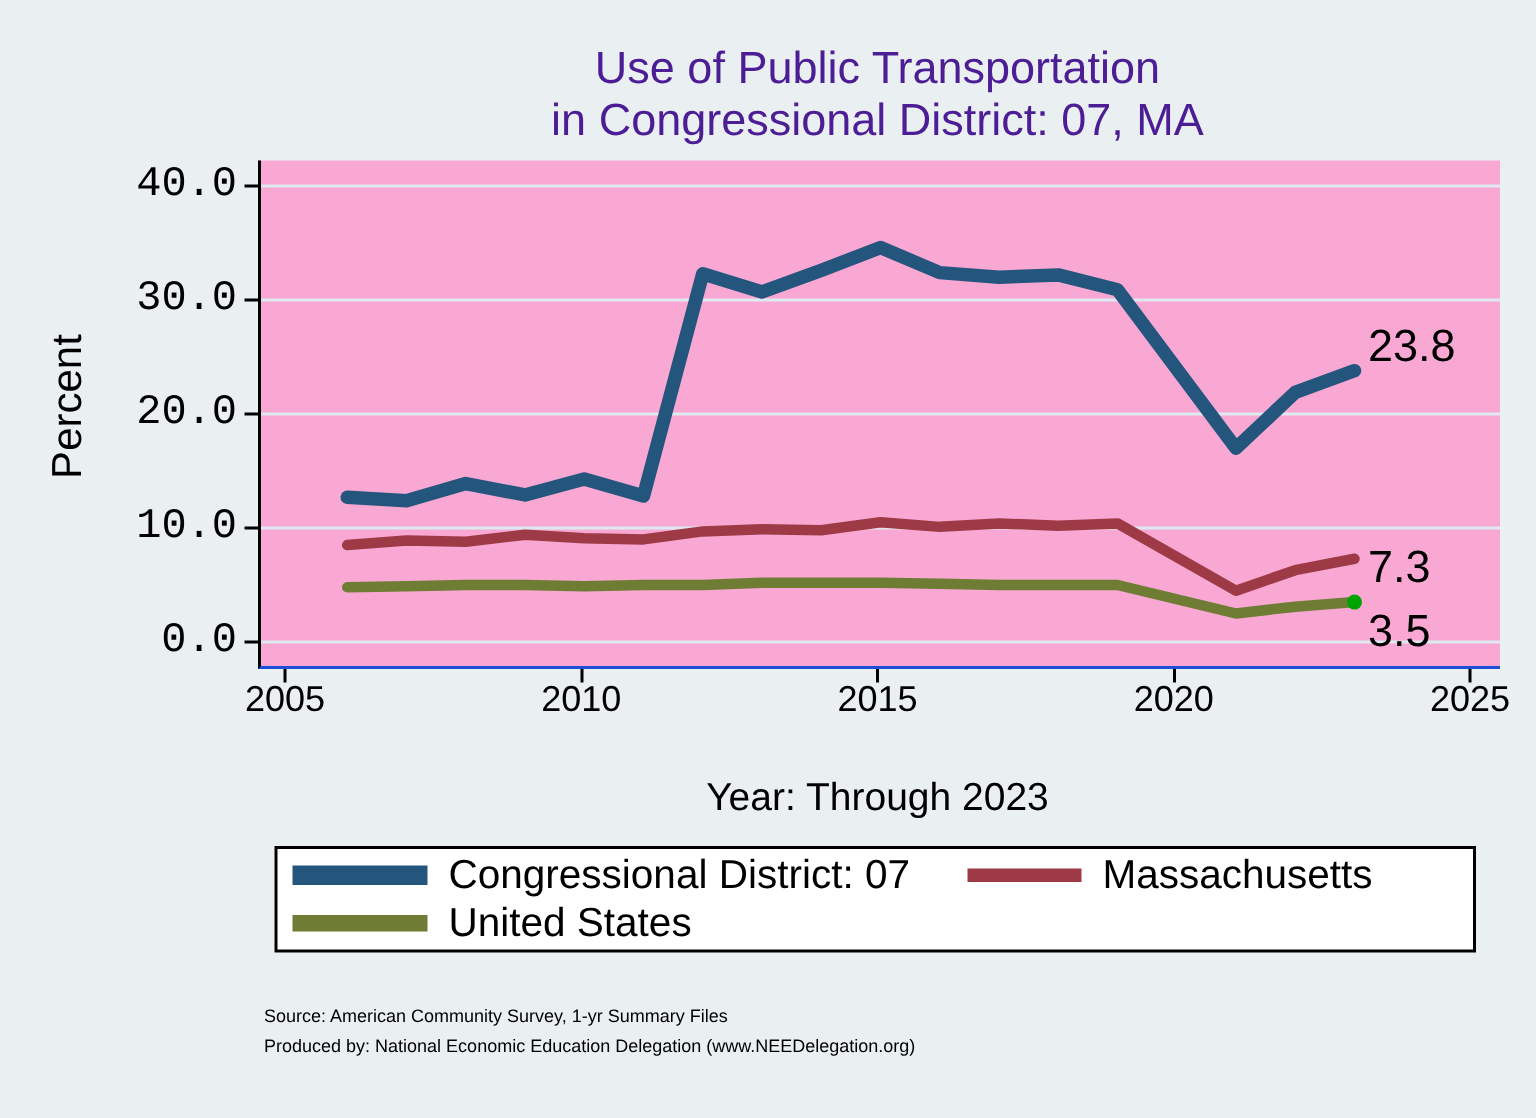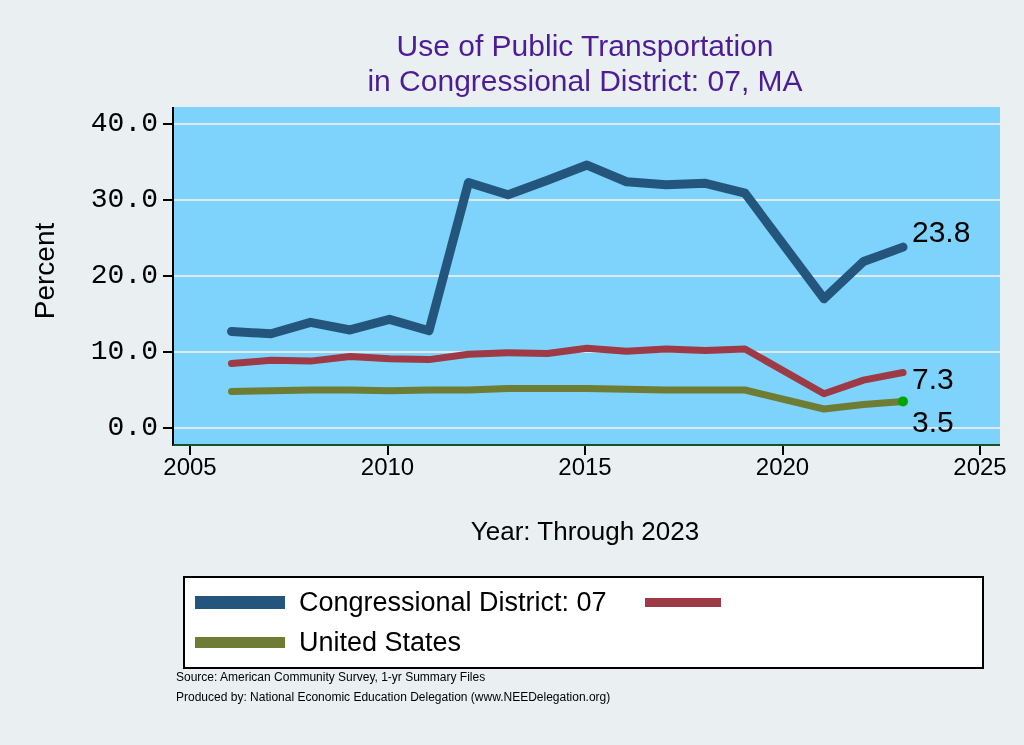--- a/index.html
+++ b/index.html
@@ -13,38 +13,38 @@
     position:absolute;left:150px;top:28px;width:870px;
     text-align:center;color:#4c1d95;font-size:30px;line-height:35px;
   }
   .ylabel{
     position:absolute;left:45px;top:271px;
     transform:translate(-50%,-50%) rotate(-90deg);
     font-size:28px;white-space:nowrap;
   }
   .plot-region{
     position:absolute;left:172px;top:107px;width:826px;height:337px;
-    background:#7dd3fc;
-    border-left:2px solid #000;border-bottom:2px solid #14532d;
+    background:#f9a8d4;
+    border-left:2px solid #000;border-bottom:2px solid #1d4ed8;
     box-sizing:content-box;
   }
   .plot-region svg{display:block;}
   .ytick{position:absolute;width:9px;height:2px;background:#000;left:163px;}
   .ylab{position:absolute;width:80px;left:78px;text-align:right;font-size:28px;transform:translateY(-52%);font-family:Liberation Mono, monospace;}
   .xtick{position:absolute;width:2px;height:9px;background:#000;top:446px;}
   .xlab{position:absolute;width:120px;text-align:center;font-size:24px;top:453px;}
   .subtitle{
     position:absolute;left:150px;top:516px;width:870px;
     text-align:center;font-size:26px;
   }
   .legend{
-    position:absolute;left:183px;top:564px;width:801px;height:93px;
+    position:absolute;left:183px;top:564px;width:801px;height:71px;
     background:#ffffff;border:2px solid #000;
     display:flex;flex-direction:column;justify-content:space-evenly;
-    padding-left:10px;box-sizing:border-box;margin-top:12px;
+    padding-left:10px;box-sizing:border-box;
   }
   .legend-row{display:flex;align-items:center;}
   .swatch{display:inline-block;margin-right:14px;}
   .sw0{width:90px;height:13px;}
   .sw1{width:76px;height:9px;}
   .sw2{width:90px;height:11px;}
   .legend-label{font-size:27px;white-space:nowrap;}
   .legend-label.first{width:346px;}
   .source{
     position:absolute;left:176px;top:668px;width:820px;
@@ -101,20 +101,21 @@
     <div class="xlab" style="left: 920px;">2025</div>
   </div>
 
 <div class="subtitle">Year: Through 2023</div>
 
 <div class="legend">
   <div class="legend-row">
     <span class="swatch sw0" style="background: rgb(36, 86, 125);"></span>
     <span class="legend-label first">Congressional District: 07</span>
     <span class="swatch sw1" style="background: rgb(158, 58, 69);"></span>
+    <span class="legend-label">Massachusetts</span>
   </div>
   <div class="legend-row">
     <span class="swatch sw2" style="background: rgb(110, 125, 51);"></span>
     <span class="legend-label">United States</span>
   </div>
 </div>
 
 <div class="source">
   <div>Source: American Community Survey, 1-yr Summary Files</div>
   <div>Produced by: National Economic Education Delegation (www.NEEDelegation.org)</div>

